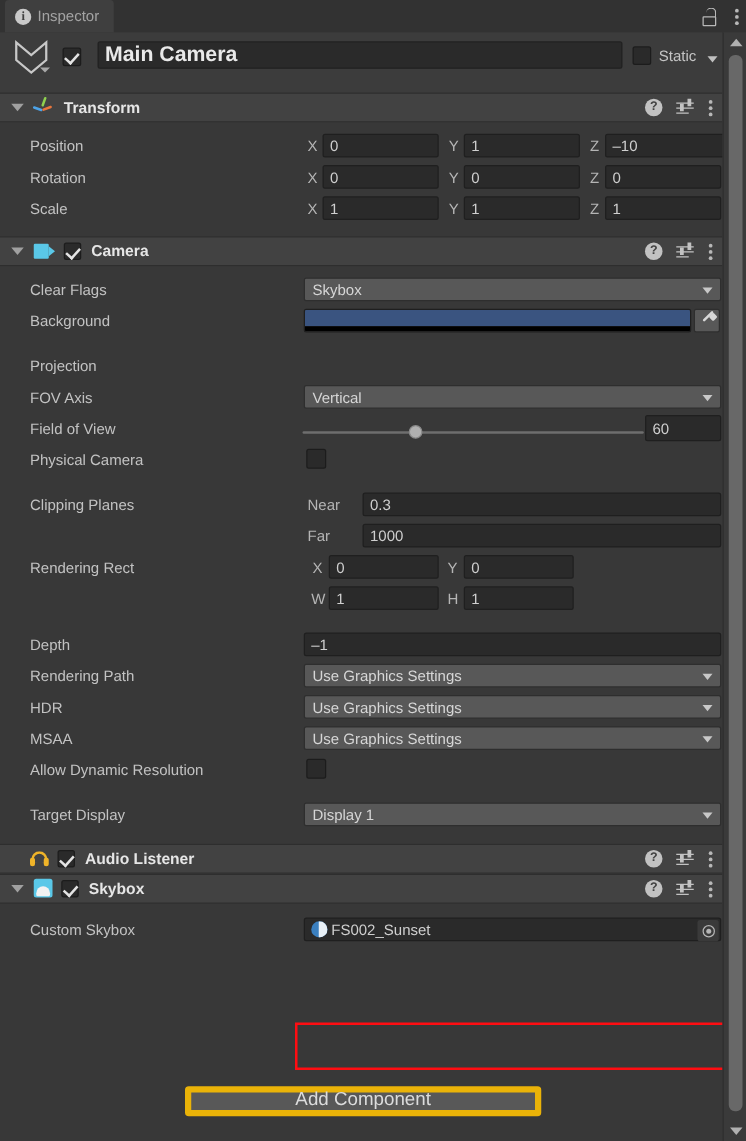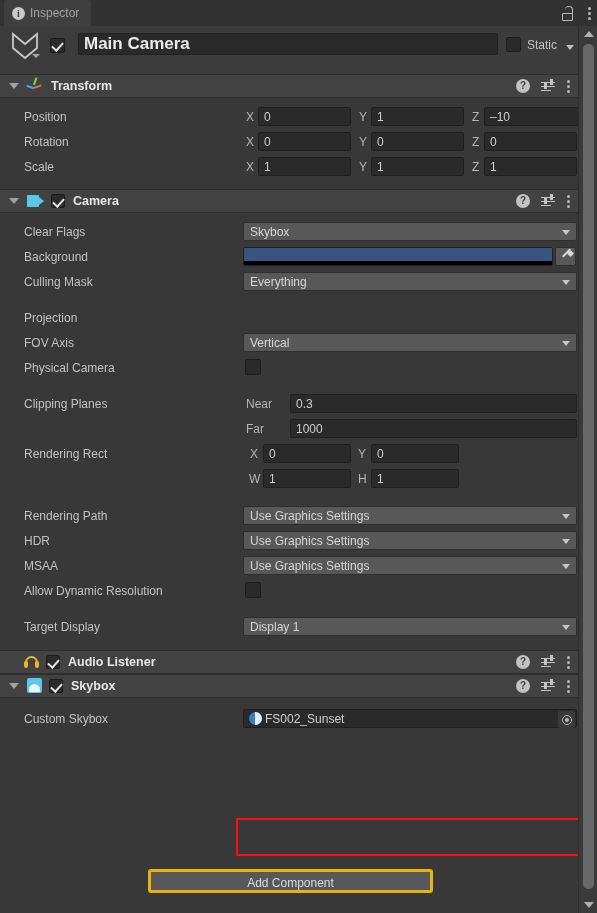--- a/index.html
+++ b/index.html
@@ -152,22 +152,22 @@
 
   .mat-ico { width: 13px; height: 13px; border-radius: 50%; position: relative; overflow: hidden;
      background: #3a7fbf; flex: none; margin-right: 3px; }
   .mat-ico::after { content: ""; position: absolute; left: 6px; top: 0; width: 7px; height: 13px; background: #e8f0f7; }
 
   
   .hl-box { position: absolute; border: 2px solid #ff0d12; pointer-events: none; }
 
   
   .addcomp { position: absolute; left: 148px; top: 869px; width: 285px; height: 24px;
-     background: #585858; border: 3px solid #eab308; border-radius: 3px;
-     display: flex; align-items: flex-end; justify-content: center; font-size: 12px; color: #dcdcdc; }
+     background: #585858; border: 5px solid #eab308; border-radius: 3px;
+     display: flex; align-items: flex-end; justify-content: center; font-size: 15px; color: #dcdcdc; }
 
   
   .sbar { position: absolute; right: 0; top: 26px; width: 19px; height: 887px; background: #3a3a3a; border-left: 1px solid #2e2e2e; }
   .sb-up, .sb-dn { position: absolute; left: 5px; width: 0; height: 0;
      border-left: 5px solid transparent; border-right: 5px solid transparent; }
   .sb-up { top: 5px; border-bottom: 6px solid #b0b0b0; }
   .sb-dn { bottom: 5px; border-top: 6px solid #b0b0b0; }
   .sb-thumb { position: absolute; left: 4px; top: 18px; width: 11px; height: 845px;
      background: #686868; border-radius: 5px; }
 </style>
@@ -334,42 +334,43 @@
 
     <div class="row">
       <span class="rlabel">Background</span>
       <div class="color-sw" style="left:243px;top:3px;width:310px;height:19px">
         <div class="main" id="bgcolor" style="background: rgb(58, 84, 128);"></div>
           <div class="alpha"></div>
       </div>
       <div class="eyedrop" style="left:555px;top:3px"></div>
     </div>
 
-    <div class="row">
-      <span class="rlabel">Culling Mask</span>
-      <div class="popup" style="position:absolute;left:243px;top:3px;width:334px">
-        <span>Everything</span>
-        <span class="arw"></span>
-      </div>
-    </div>
 
     <div style="height:11px"></div>
 
     <div class="row">
       <span class="rlabel">Projection</span>
     </div>
 
     <div class="row">
       <span class="rlabel">FOV Axis</span>
       <div class="popup" style="position:absolute;left:243px;top:3px;width:334px">
         <span>Vertical</span>
         <span class="arw"></span>
       </div>
     </div>
 
+    <div class="row">
+      <span class="rlabel">Field of View</span>
+      <div class="slider-track" style="left:242px;width:273px"></div>
+      <div class="slider-knob" id="fovknob" style="left: 327.09px;"></div>
+      <div class="field" style="position:absolute;left:516px;top:2px;width:61px;height:21px">
+        <span>60</span>
+      </div>
+    </div>
 
     <div class="row">
       <span class="rlabel">Physical Camera</span>
       <span class="cb" style="position:absolute;left:245px;top:4px;width:16px;height:16px"></span>
     </div>
 
     <div style="height:11px"></div>
 
     <div class="row">
       <span class="rlabel">Clipping Planes</span>
@@ -402,20 +403,26 @@
           <span>1</span>
         </div>
       <span class="axis-lbl" style="left:358px">H</span>
       <div class="field" style="position:absolute;left:371px;top:3px;width:88px">
           <span>1</span>
         </div>
     </div>
 
     <div style="height:12px"></div>
 
+    <div class="row">
+      <span class="rlabel">Depth</span>
+      <div class="field" style="position:absolute;left:243px;top:3px;width:334px">
+          <span>–1</span>
+        </div>
+    </div>
 
     <div class="row">
       <span class="rlabel">Rendering Path</span>
       <div class="popup" style="position:absolute;left:243px;top:3px;width:334px">
         <span>Use Graphics Settings</span>
         <span class="arw"></span>
       </div>
     </div>
 
 

